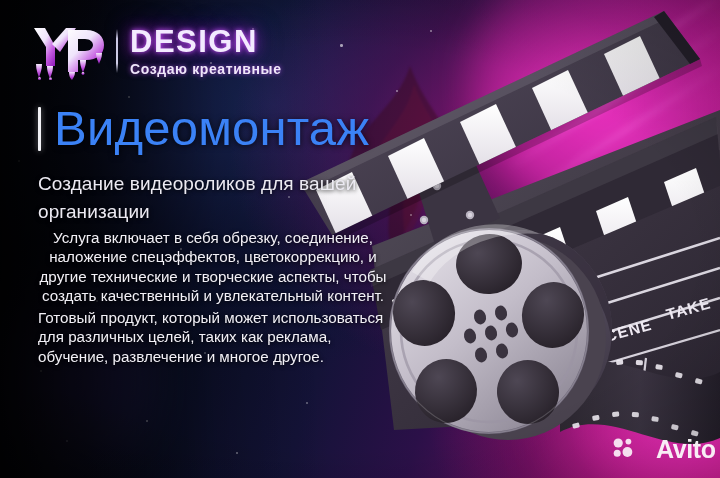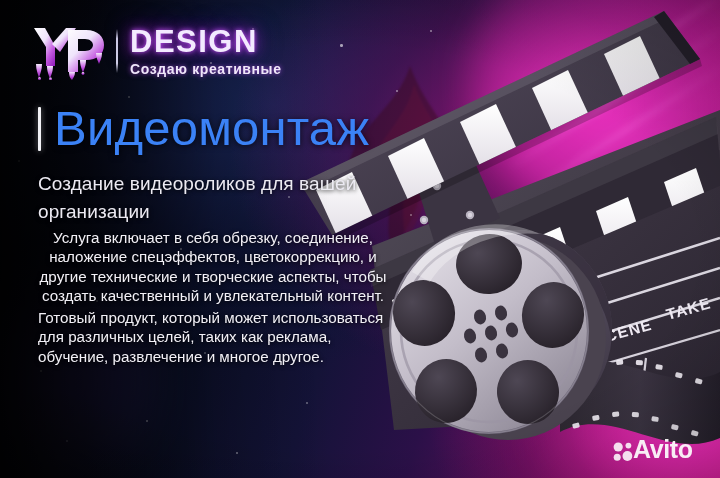--- a/index.html
+++ b/index.html
@@ -75,21 +75,21 @@
     font-size:19px;line-height:1.48;color:#eceaf2;letter-spacing:.1px;
     text-shadow:0 1px 4px rgba(0,0,0,.85);}
 
   .para{position:absolute;left:38px;width:350px;
     font-size:15.2px;line-height:1.28;color:#f2f0f6;letter-spacing:0;
     text-shadow:0 1px 4px rgba(0,0,0,.9);}
   .para.p1{top:228px;text-align:center;}
   .para.p2{top:308px;}
 
   
-  .avito{position:absolute;left:612px;top:437px;display:flex;align-items:flex-end;gap:0;
+  .avito{position:absolute;left:612px;top:437px;display:flex;align-items:flex-start;gap:23px;
     opacity:.93;}
   .avito-dots{width:21px;height:21px;flex:0 0 auto;}
   .avito-word{font-size:25px;font-weight:bold;color:#fdfdfd;letter-spacing:-.4px;line-height:1;}
 </style>
 </head>
 <body>
 
 <div id="poster">
 
   <div class="bg-base"></div>

